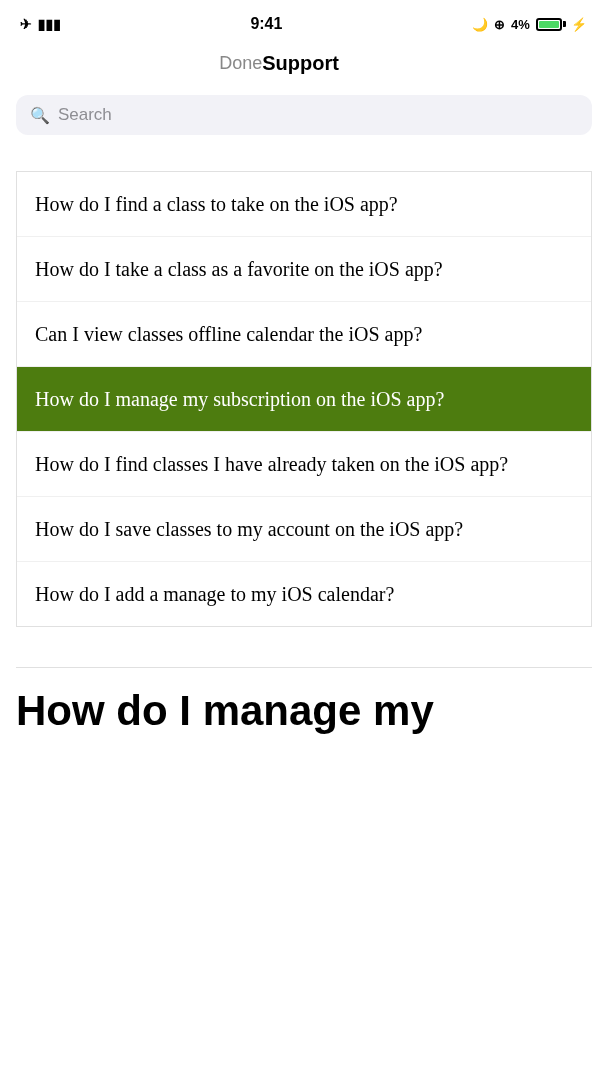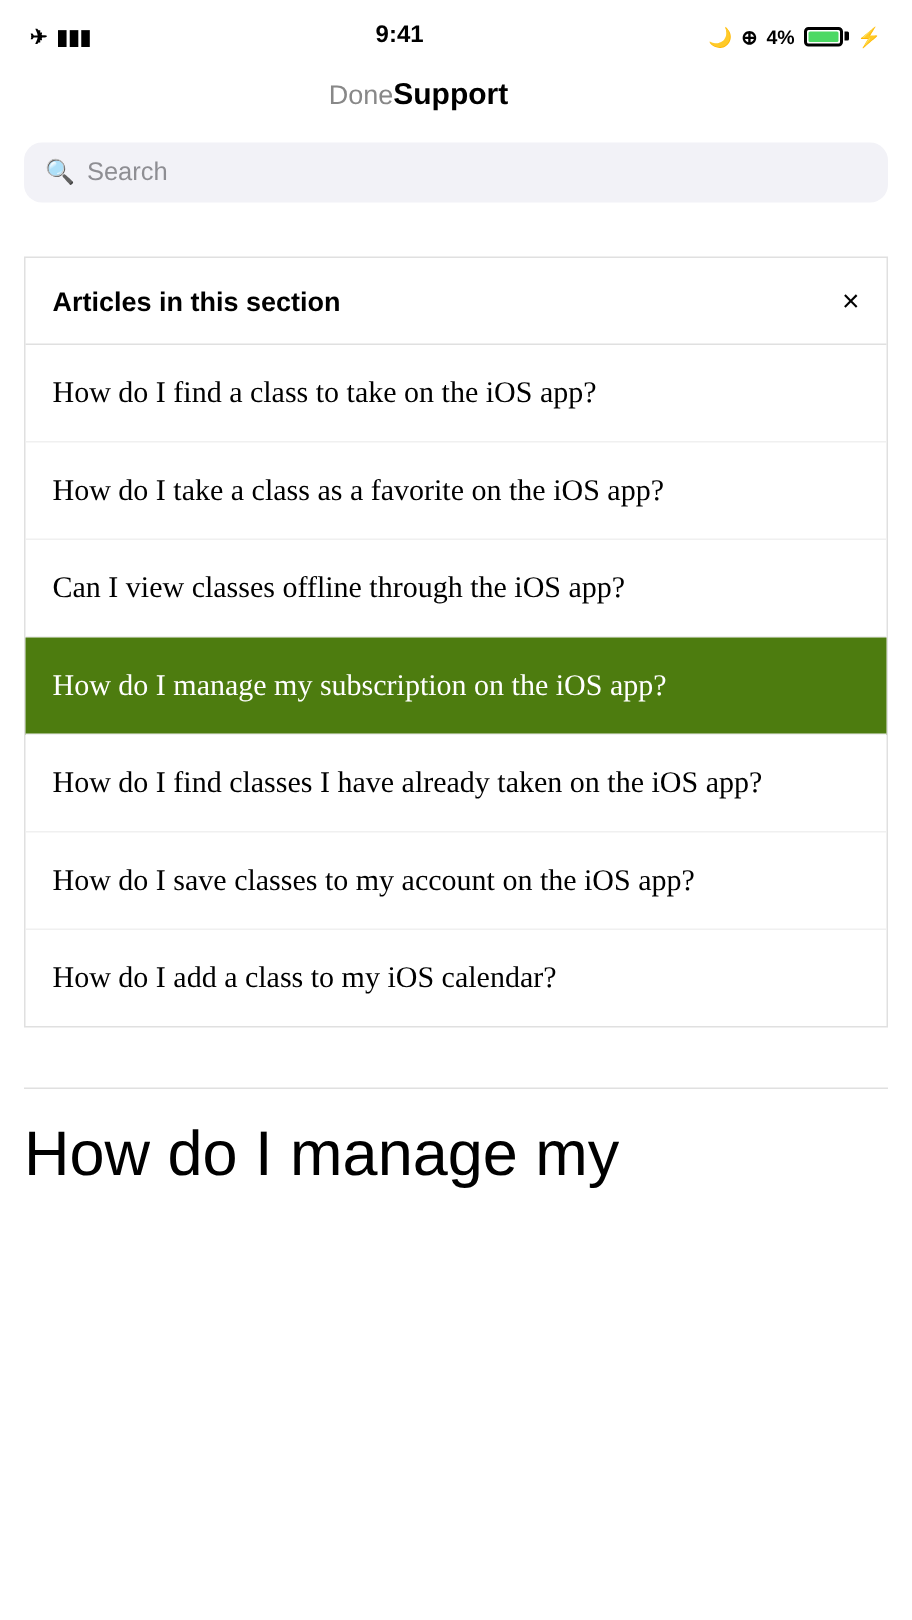--- a/index.html
+++ b/index.html
@@ -165,21 +165,21 @@
     .bottom-section {
       padding: 20px 16px;
     }
     .bottom-section-divider {
       height: 1px;
       background: #e0e0e0;
       margin-bottom: 20px;
     }
     .big-title {
       font-size: 42px;
-      font-weight: 400;
+      font-weight: 700;
       color: #000;
       line-height: 1.1;
     }
   </style>
 </head>
 <body>
 
 <div class="status-bar">
   <div class="status-left">
     <span>✈</span>
@@ -207,44 +207,40 @@
 </div>
 
 <div class="search-container">
   <div class="search-bar">
     <span class="search-icon-wrap">🔍</span>
     <span class="search-input-text">Search</span>
   </div>
 </div>
 
 <div class="articles-section">
-  <div class="articles-header">
-    <span class="articles-title">Articles in this section</span>
-    <span class="close-btn">×</span>
-  </div>
 
   <div class="article-item">
     <span class="article-item-text">How do I find a class to take on the iOS app?</span>
   </div>
   <div class="article-item">
     <span class="article-item-text">How do I take a class as a favorite on the iOS app?</span>
   </div>
   <div class="article-item">
-    <span class="article-item-text">Can I view classes offline through the iOS app?</span>
+    <span class="article-item-text">Can I view classes offline calendar the iOS app?</span>
   </div>
   <div class="article-item active">
     <span class="article-item-text">How do I manage my subscription on the iOS app?</span>
   </div>
   <div class="article-item">
     <span class="article-item-text">How do I find classes I have already taken on the iOS app?</span>
   </div>
   <div class="article-item">
     <span class="article-item-text">How do I save classes to my account on the iOS app?</span>
   </div>
   <div class="article-item">
-    <span class="article-item-text">How do I add a class to my iOS calendar?</span>
+    <span class="article-item-text">How do I add a manage to my iOS calendar?</span>
   </div>
 </div>
 
 <div class="bottom-section">
   <div class="bottom-section-divider"></div>
   <h1 class="big-title">How do I manage my</h1>
 </div>
 
 </body></html>

